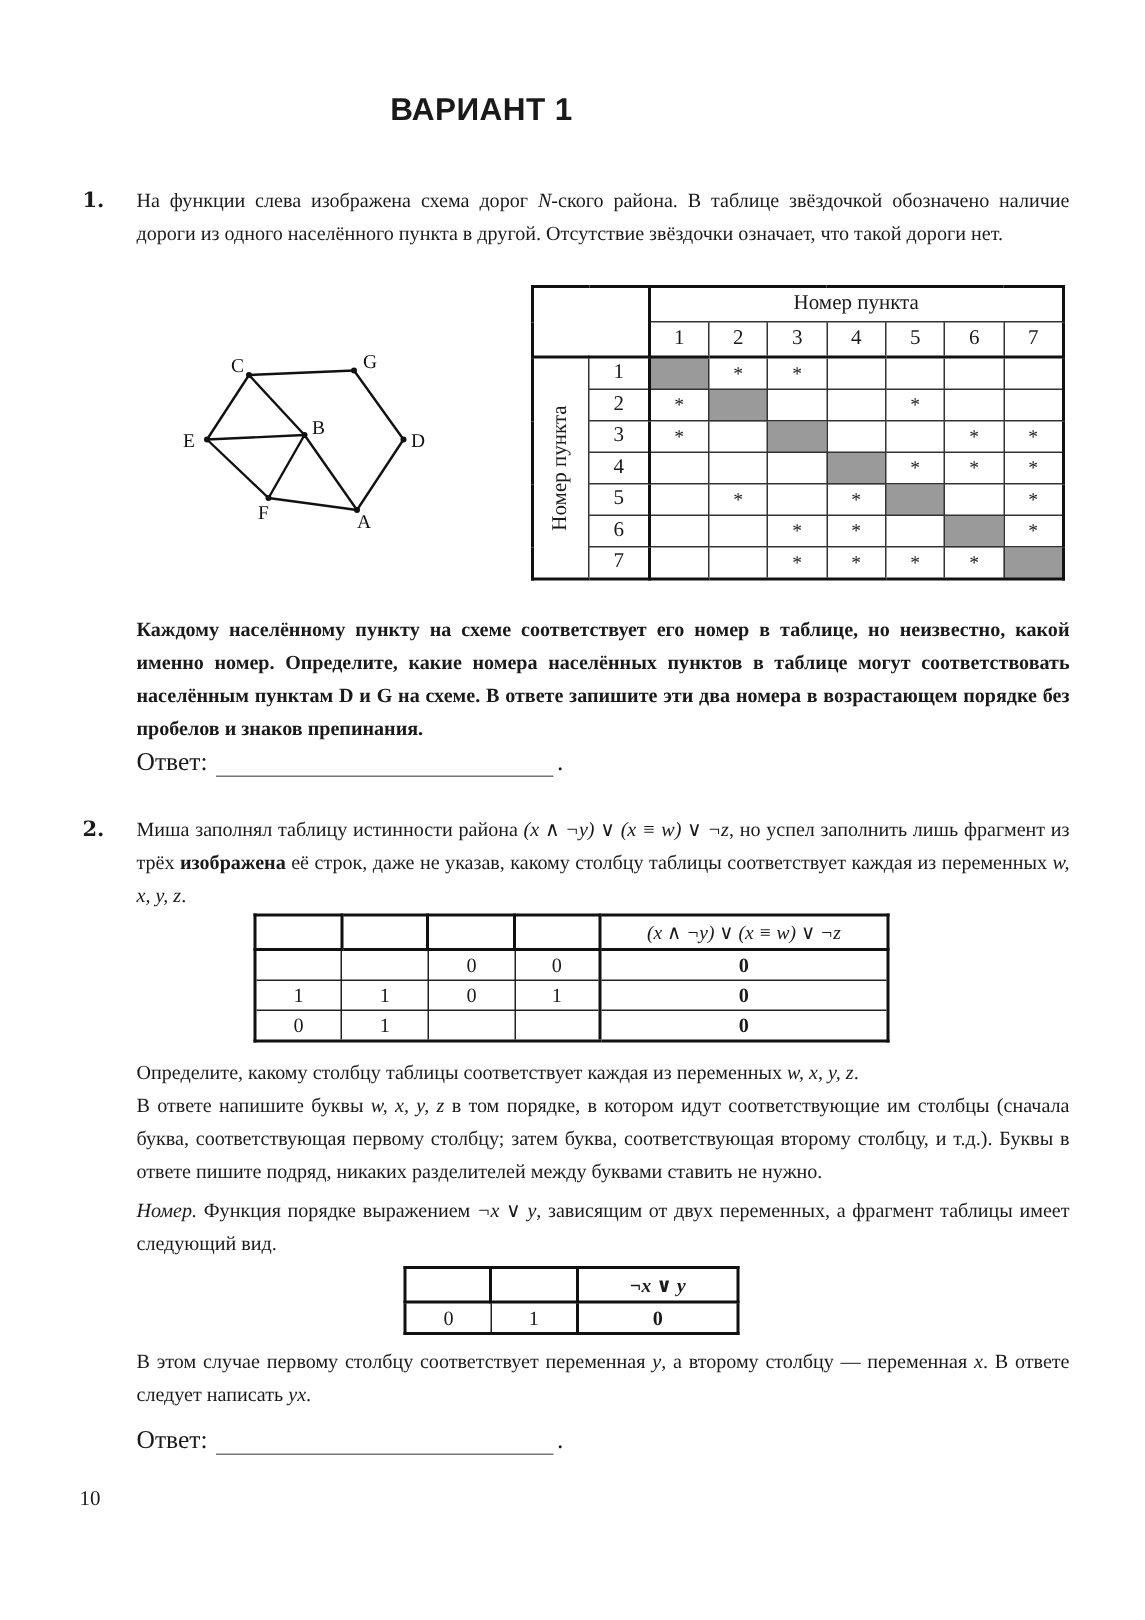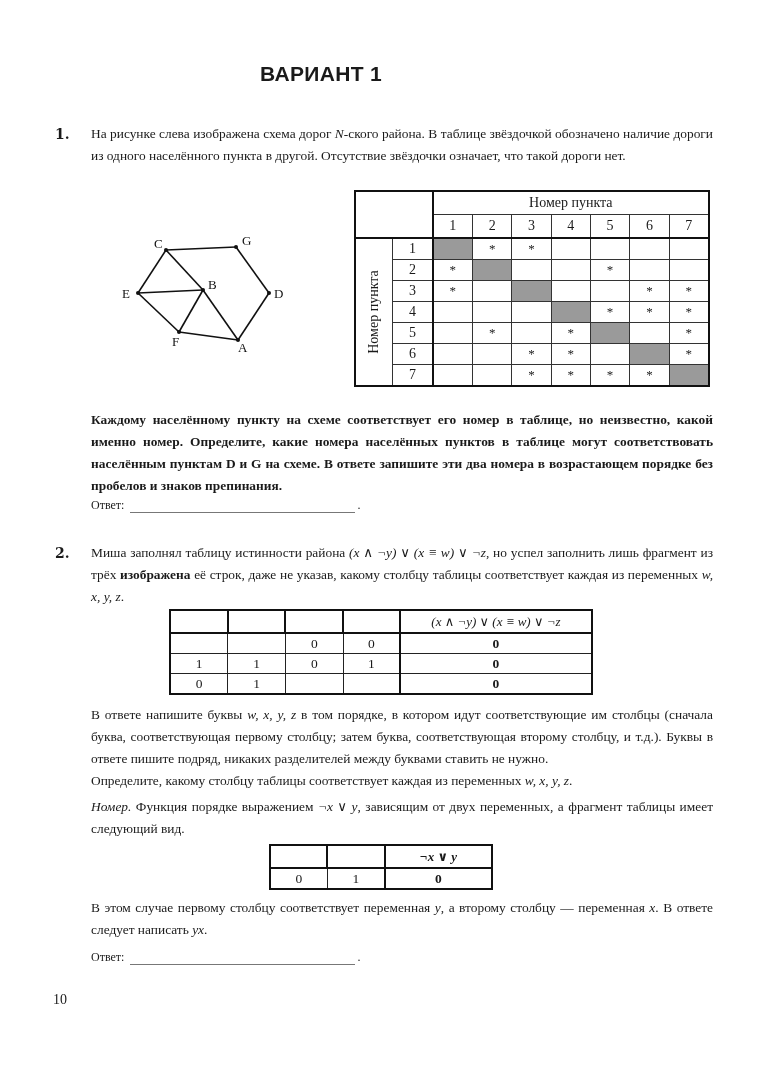--- a/index.html
+++ b/index.html
@@ -17,21 +17,21 @@
   .qnum { font-size: 14px; font-weight: bold; left: 55px; }
   .para {
     left: 91px; width: 622px; font-size: 13.4px; line-height: 22px;
     text-align: justify; font-family: "Liberation Serif", "DejaVu Serif", serif;
   }
   .para p { margin: 0; }
   .para .indent { margin-top: 4px; }
   em.m { font-style: italic; }
   b.bold { font-weight: bold; }
   .answer {
-    left: 91px; font-size: 12px; font-family: "Liberation Serif", "DejaVu Serif", serif;
+    left: 91px; font-size: 17px; font-family: "Liberation Serif", "DejaVu Serif", serif;
     display: flex; align-items: flex-end;
   }
   .answer .line {
     display: inline-block; width: 225px; border-bottom: 1px solid #777; margin-left: 6px; height: 14px;
   }
   .answer .dot { margin-left: 2px; }
 
   
   table { border-collapse: collapse; }
   .adj { left: 354px; top: 190px; width: 356px; font-family: "Liberation Serif", "DejaVu Serif", serif; font-size: 14px; }
@@ -65,21 +65,21 @@
 
   svg text { font-family: "Liberation Serif", "DejaVu Serif", serif; font-size: 13px; fill: #111; }
 </style>
 </head>
 <body>
 
 <div class="abs title">ВАРИАНТ 1</div>
 
 <div class="abs qnum" style="top:126px;">1.</div>
 <div class="abs para" style="top:123px;">
-  <p><span>На рисунке слева изображена схема дорог </span><em class="m">N</em><span>-ского района. В таблице звёздочкой обозначено наличие дороги из одного населённого пункта в другой. Отсутствие звёздочки означает, что такой дороги нет.</span></p>
+  <p><span>На функции слева изображена схема дорог </span><em class="m">N</em><span>-ского района. В таблице звёздочкой обозначено наличие дороги из одного населённого пункта в другой. Отсутствие звёздочки означает, что такой дороги нет.</span></p>
 </div>
 
 <svg class="abs" style="left:0;top:0;" width="763" height="420">
   <g id="edges" stroke="#111" stroke-width="1.6">
       <line x1="166" y1="250" x2="236" y2="247"></line>
       <line x1="166" y1="250" x2="138" y2="293"></line>
       <line x1="166" y1="250" x2="203" y2="290"></line>
       <line x1="236" y1="247" x2="269" y2="293"></line>
       <line x1="269" y1="293" x2="238" y2="340"></line>
       <line x1="138" y1="293" x2="203" y2="290"></line>
@@ -246,22 +246,22 @@
         <td class=" first">0</td>
         <td class="">1</td>
         <td class=""></td>
         <td class=""></td>
         <td class="fcol">0</td>
       </tr>
     </tbody>
 </table>
 
 <div class="abs para" style="top:704px;">
+  <p><span>Определите, какому столбцу таблицы соответствует каждая из переменных </span><em class="m">w, x, y, z</em><span>.</span></p>
   <p><span>В ответе напишите буквы </span><em class="m">w, x, y, z</em><span> в том порядке, в котором идут соответствующие им столбцы (сначала буква, соответствующая первому столбцу; затем буква, соответствующая второму столбцу, и т.д.). Буквы в ответе пишите подряд, никаких разделителей между буквами ставить не нужно.</span></p>
-  <p><span>Определите, какому столбцу таблицы соответствует каждая из переменных </span><em class="m">w, x, y, z</em><span>.</span></p>
   <p class="indent"><em class="m">Номер.</em><span> Функция порядке выражением </span><em class="m">¬x ∨ y</em><span>, зависящим от двух переменных, а фрагмент таблицы имеет следующий вид.</span></p>
 </div>
 
 <table class="abs tt" style="left:269px; top:844px; width:224px;">
   <colgroup>
       <col style="width:58px">
       <col style="width:58px">
       <col style="width:108px">
     </colgroup>
   <tbody id="ex-body">

